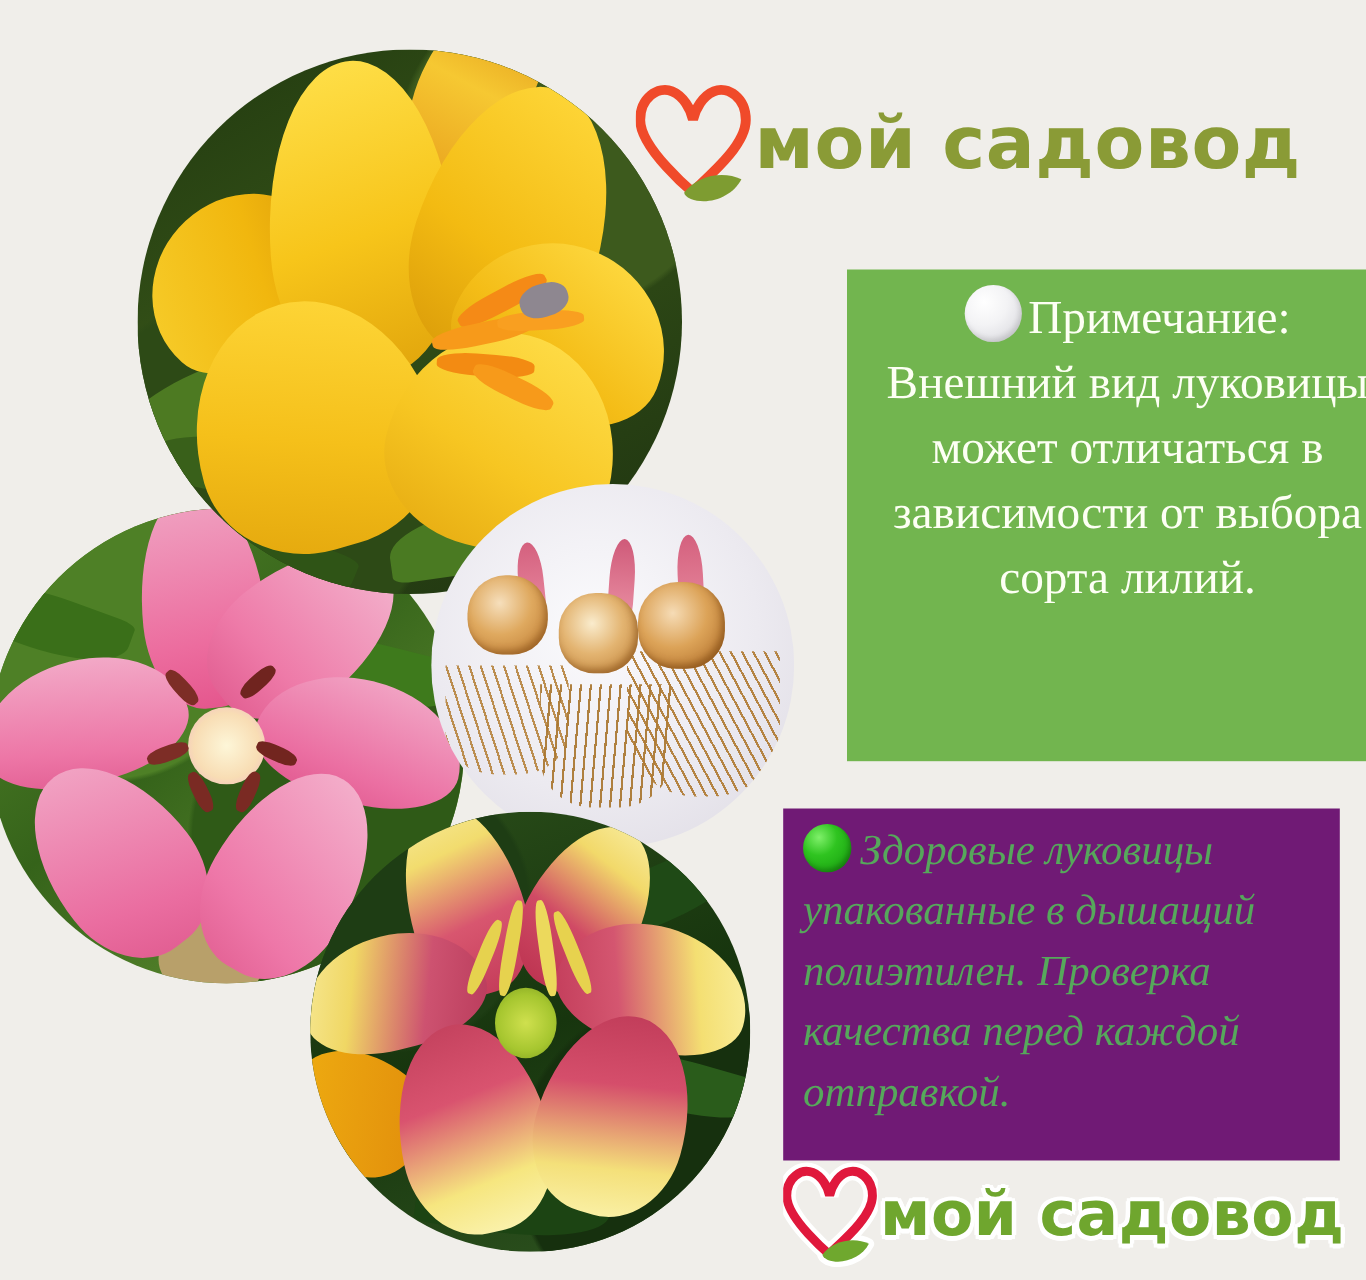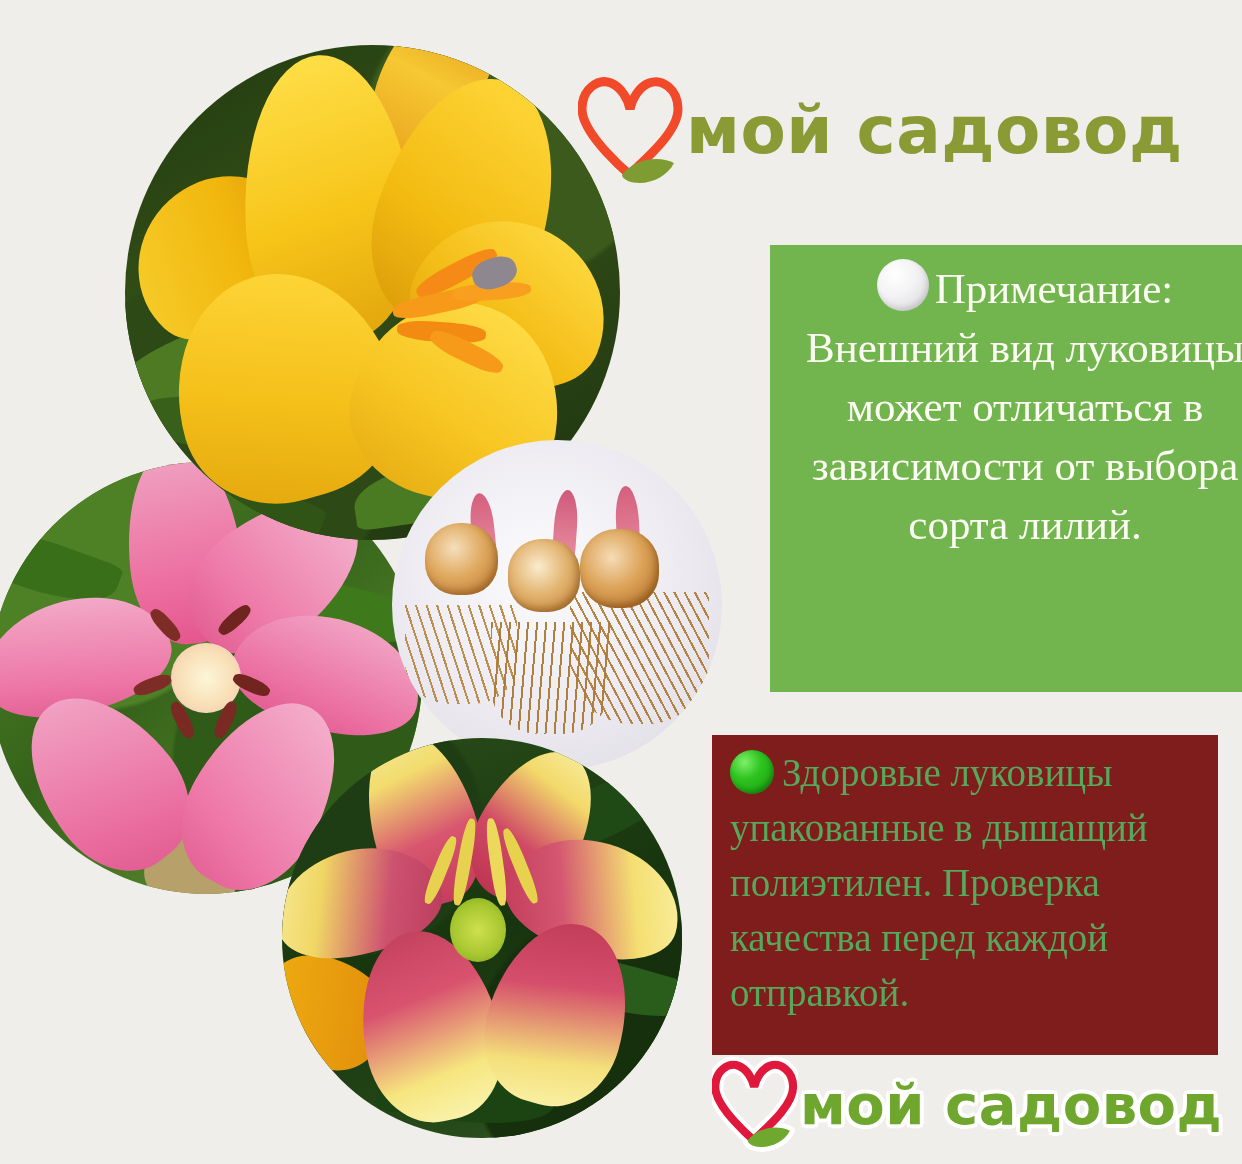--- a/index.html
+++ b/index.html
@@ -63,21 +63,21 @@
             text-shadow:
               -3px -3px 0 #fff, 3px -3px 0 #fff, -3px 3px 0 #fff, 3px 3px 0 #fff,
               -4px 0 0 #fff, 4px 0 0 #fff, 0 -4px 0 #fff, 0 4px 0 #fff;}
 
   
   #note-green{position:absolute;left:770px;top:245px;width:508px;height:447px;z-index:8;
      background:#72b54f;box-sizing:border-box;padding:14px 18px 10px 20px;text-align:center;}
   #note-green .txt{color:#fdfff4;font-size:43px;line-height:59px;
      font-family:"Liberation Serif",serif;}
   #note-mint{position:absolute;left:712px;top:735px;width:506px;height:320px;z-index:8;
-     background:#7f1d1d;box-sizing:border-box;padding:10px 14px 8px 18px;}
+     background:#701a75;box-sizing:border-box;padding:10px 14px 8px 18px;font-style:italic;}
   #note-mint .txt{color:#56a85b;font-size:39px;line-height:55px;
      font-family:"Liberation Serif",serif;}
 
   .dot{display:inline-block;vertical-align:-8px;border-radius:50%;}
   .dot-white{width:52px;height:52px;
      background:radial-gradient(circle at 34% 30%,#ffffff 0%,#f3f3f5 42%,#d2d2d8 100%);
      box-shadow:inset -2px -3px 5px rgba(0,0,0,.12);margin-right:6px;}
   .dot-green{width:44px;height:44px;
      background:radial-gradient(circle at 33% 28%,#7ff06a 0%,#2fc420 38%,#139a0c 100%);
      box-shadow:inset -2px -3px 5px rgba(0,0,0,.25);margin-right:8px;}

